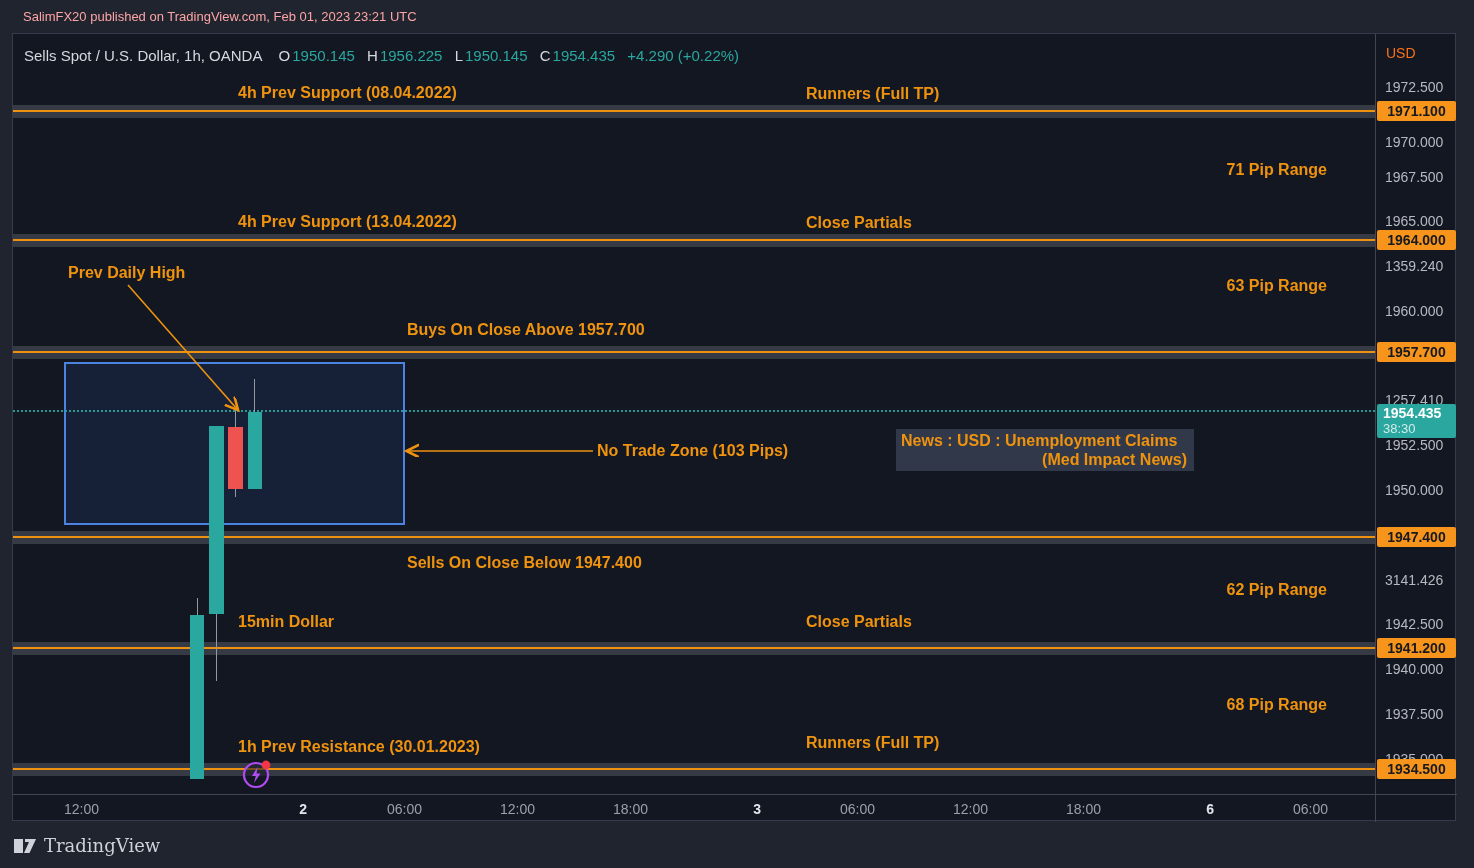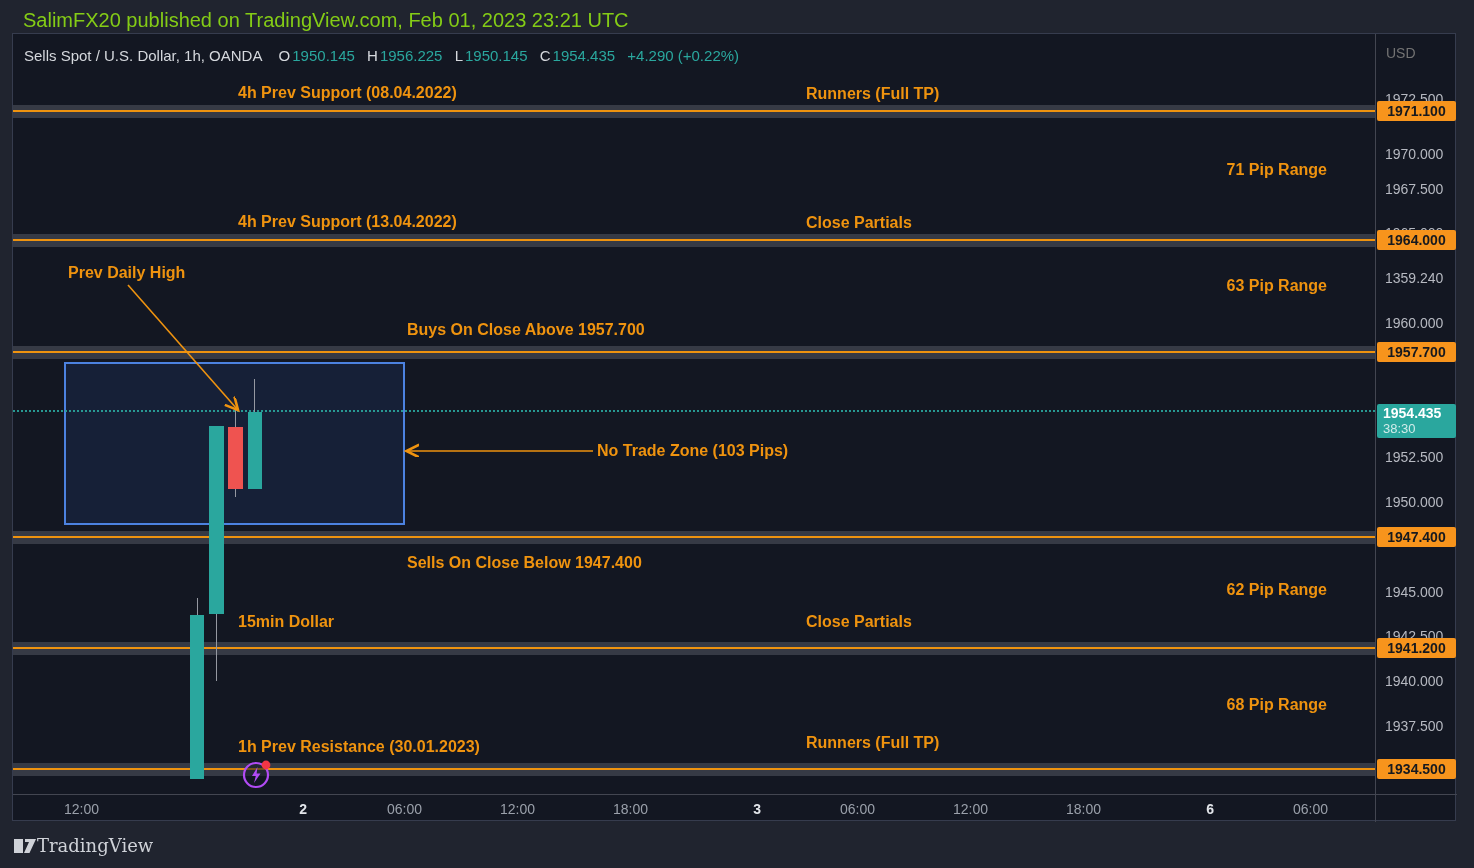--- a/index.html
+++ b/index.html
@@ -1,20 +1,20 @@
 <!DOCTYPE html>
 <html><head>
 <meta charset="utf-8">
 <style>
   * { margin:0; padding:0; box-sizing:border-box; }
   html,body { background:#20242f; }
   body { width:1474px; height:868px; position:relative; overflow:hidden;
          font-family:"Liberation Sans", sans-serif; }
 
-  .topbar { position:absolute; left:23px; top:9px; color:#84cc16; font-size:20px; }
+  .topbar { position:absolute; left:23px; top:9px; color:#fca5a5; font-size:13px; }
 
   .chart { position:absolute; left:12px; top:33px; width:1444px; height:788px;
            background:#131722; border:1px solid #363c4e; }
 
   
   .plot { position:absolute; left:0; top:0; width:1362px; height:760px; overflow:hidden; }
   .vsep { position:absolute; left:1362px; top:0; width:1px; height:788px; background:#434651; }
   .hsep { position:absolute; left:0; top:760px; width:1444px; height:1px; background:#434651; }
 
   
@@ -46,38 +46,38 @@
 
   .news-box { position:absolute; left:883px; top:395px; width:298px; padding:2px 5px;
               background:rgba(99,110,136,0.38); color:#ef930f; font-weight:bold;
               font-size:16px; line-height:19px; }
   .news-box .l2 { text-align:right; padding-right:2px; }
 
   svg.overlay { position:absolute; left:0; top:0; pointer-events:none; }
 
   
   .axis { position:absolute; left:1363px; top:0; width:81px; height:760px; }
-  .axis .cur { position:absolute; left:10px; top:11px; color:#737373; font-size:14px; }
-  .tick { position:absolute; left:9px; width:70px; color:#b6b9c1; font-size:14px; height:16px; line-height:16px;margin-top:12px; }
+  .axis .cur { position:absolute; left:10px; top:11px; color:#f97316; font-size:14px; }
+  .tick { position:absolute; left:9px; width:70px; color:#b6b9c1; font-size:14px; height:16px; line-height:16px; }
   .plabel { position:absolute; left:1px; width:79px; height:20px; line-height:20px;
             background:#f7941c; color:#16191f; font-size:14px; font-weight:bold;
             text-align:center; border-radius:2px; }
   .cpl { position:absolute; left:1px; top:370px; width:79px; height:34px; background:#2aa79e;
          border-radius:2px; padding:1px 6px; }
   .cpl .p { color:#fff; font-size:14px; font-weight:bold; line-height:16px; }
   .cpl .cd { color:rgba(255,255,255,.78); font-size:13px; line-height:15px; }
 
   
   .taxis { position:absolute; left:0; top:761px; width:1362px; height:27px; }
   .tlab { position:absolute; top:6px; width:70px; margin-left:-35px; text-align:right;
           color:#9aa0aa; font-size:14px; }
   .tlab.d { color:#e2e5ea; font-weight:bold; }
 
   
-  .brand { position:absolute; left:14px; top:835px; display:flex; align-items:center; }
+  .brand { position:absolute; left:14px; top:835px; display:flex; align-items:center; gap:7px; }
   .brand .name { color:#cfd2d8; font-size:18px; font-family:"DejaVu Serif", serif; }
 
   .news-icon { position:absolute; left:228px; top:723px; }
 </style>
 </head>
 <body>
 
 <div class="topbar">SalimFX20 published on TradingView.com, Feb 01, 2023 23:21 UTC</div>
 
 <div class="chart">
@@ -137,20 +137,24 @@
     <div class="ann" style="left:394px; top:287px">Buys On Close Above 1957.700</div>
     <div class="ann" style="left:584px; top:408px">No Trade Zone (103 Pips)</div>
     <div class="ann" style="left:394px; top:520px">Sells On Close Below 1947.400</div>
     <div class="ann r" style="right:48px; top:547px">62 Pip Range</div>
     <div class="ann" style="left:225px; top:579px">15min Dollar</div>
     <div class="ann" style="left:793px; top:579px">Close Partials</div>
     <div class="ann r" style="right:48px; top:662px">68 Pip Range</div>
     <div class="ann" style="left:225px; top:704px">1h Prev Resistance (30.01.2023)</div>
     <div class="ann" style="left:793px; top:700px">Runners (Full TP)</div>
 
+    <div class="news-box">
+      <div class="l1">News : USD : Unemployment Claims</div>
+      <div class="l2">(Med Impact News)</div>
+    </div>
 
     <svg class="news-icon" width="34" height="36">
       <circle cx="15" cy="18" r="12" fill="rgba(19,23,34,0.55)" stroke="#b14bf4" stroke-width="2.2"></circle>
       <path d="M16.5 10 L11 19 L14.8 19 L13 26 L19.5 16.5 L15.6 16.5 Z" fill="#b14bf4"></path>
       <circle cx="25" cy="8" r="4.4" fill="#f23645"></circle>
     </svg>
 
     <div class="legend">
       <span class="sym">Sells Spot / U.S. Dollar, 1h, OANDA</span>
       <span>O</span><span class="v pair">1950.145</span>
@@ -168,21 +172,21 @@
     <div class="cur">USD</div>
     <div class="tick" style="top:45px">1972.500</div>
     <div class="tick" style="top:100px">1970.000</div>
     <div class="tick" style="top:135px">1967.500</div>
     <div class="tick" style="top:179px">1965.000</div>
     <div class="tick" style="top:224px">1359.240</div>
     <div class="tick" style="top:269px">1960.000</div>
     <div class="tick" style="top:358px">1257.410</div>
     <div class="tick" style="top:403px">1952.500</div>
     <div class="tick" style="top:448px">1950.000</div>
-    <div class="tick" style="top:538px">1945.000</div>
+    <div class="tick" style="top:538px">3141.426</div>
     <div class="tick" style="top:582px">1942.500</div>
     <div class="tick" style="top:627px">1940.000</div>
     <div class="tick" style="top:672px">1937.500</div>
     <div class="tick" style="top:717px">1935.000</div>
 
     <div class="plabel" style="top:67px">1971.100</div>
     <div class="plabel" style="top:196px">1964.000</div>
     <div class="plabel" style="top:308px">1957.700</div>
     <div class="plabel" style="top:493px">1947.400</div>
     <div class="plabel" style="top:604px">1941.200</div>

